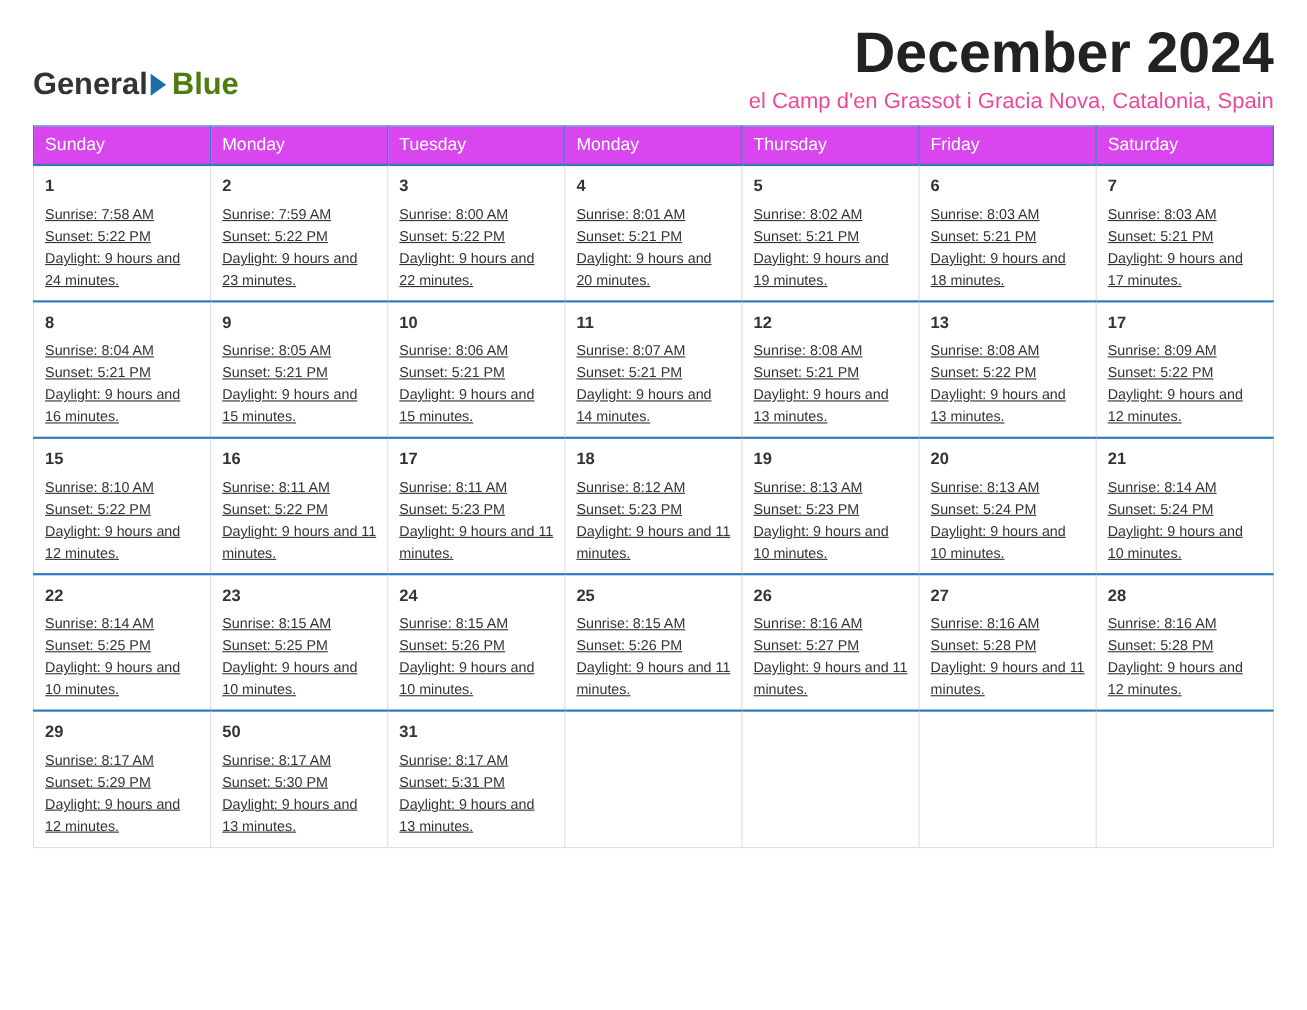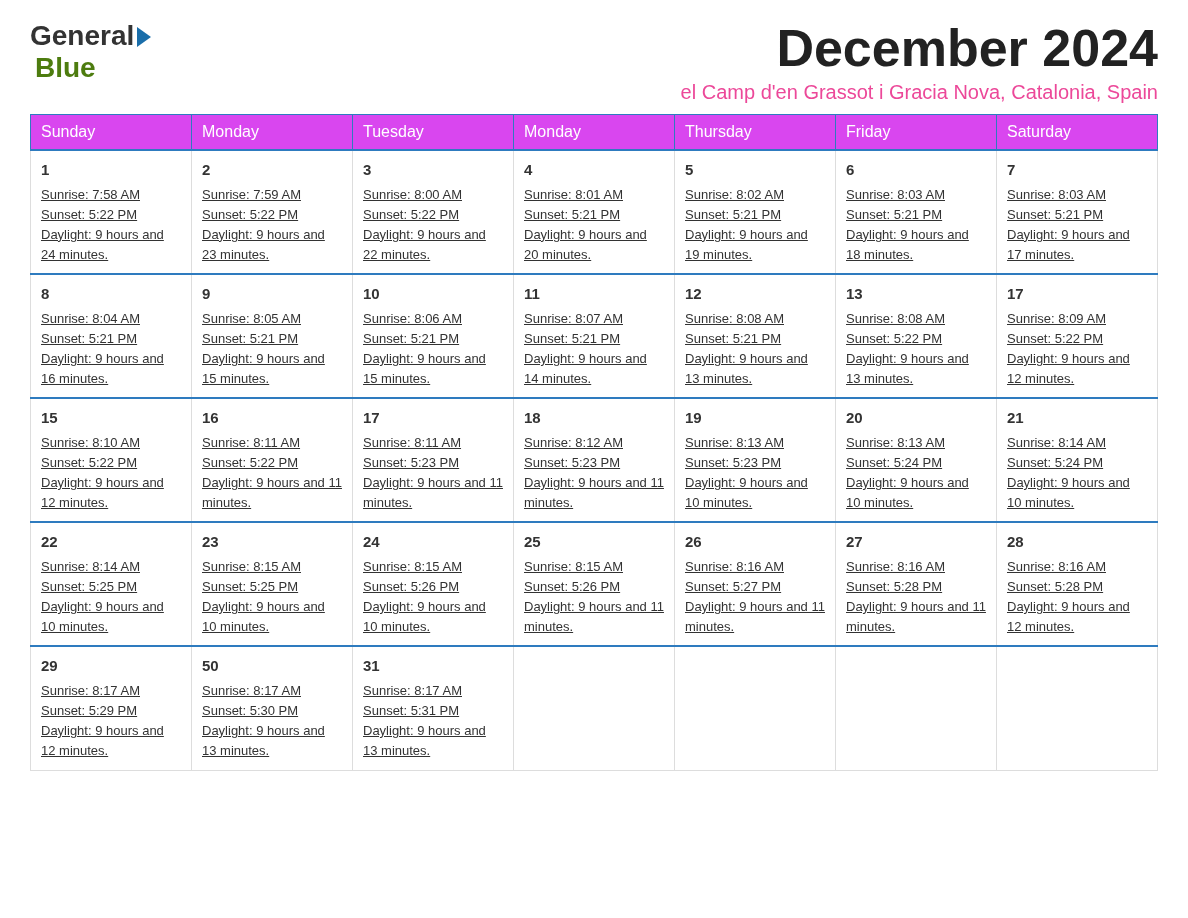--- a/index.html
+++ b/index.html
@@ -31,21 +31,21 @@
       margin-top: 2px;
     }
     .logo-text-blue {
       font-size: 28px;
       font-weight: bold;
       color: #4d7c0f;
       margin-left: 5px;
     }
     .logo-wrapper {
       display: flex;
-      flex-direction: column;
+      margin-top: 40px;
     }
     .logo-line1 {
       display: flex;
       align-items: center;
     }
     .title-area {
       text-align: right;
     }
     .month-title {
       font-size: 52px;

